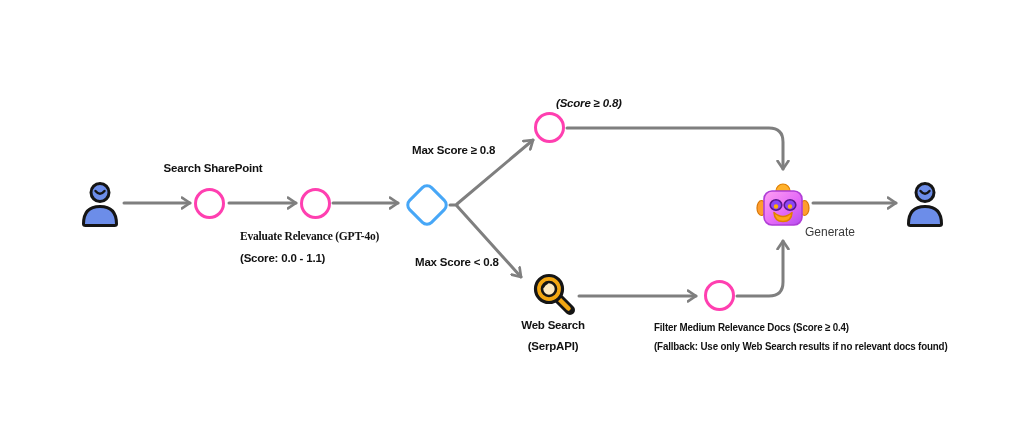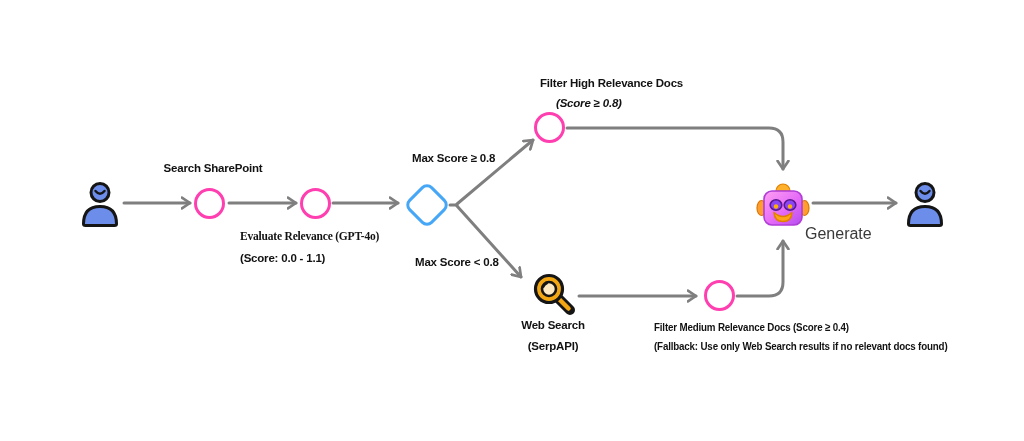--- a/index.html
+++ b/index.html
@@ -12,21 +12,21 @@
   .lbl {
     position:absolute; white-space:nowrap;
     font-weight:700; font-size:11.5px; line-height:1.2;
     color:#121212; letter-spacing:-0.2px;
   }
   .lbl.ctr { transform:translateX(-50%); }
   .lbl.cmp { transform:scaleX(0.85); transform-origin:0 50%; }
 
   .gen-lbl {
     position:absolute; white-space:nowrap;
-    font-weight:400; font-size:16px; color:#3a3a3a;
+    font-weight:400; font-size:12px; color:#3a3a3a;
   }
 
   .task {
     position:absolute; box-sizing:border-box;
     width:31px; height:31px; border:3.5px solid #ff3fb0;
     border-radius:50%; background:#fff;
   }
   .decision {
     position:absolute; box-sizing:border-box;
     width:34px; height:34px; border:3.5px solid #47a7f7;
@@ -103,24 +103,23 @@
     <path d="M5.5 44 Q5.5 26.5 22 26.5 Q38.5 26.5 38.5 44 Q38.5 45.5 36.5 45.5 H7.5 Q5.5 45.5 5.5 44 Z" fill="#6c8de9" stroke="#151515" stroke-width="3" stroke-linejoin="round"></path>
     <circle cx="22" cy="12.5" r="9" fill="#6c8de9" stroke="#151515" stroke-width="3"></circle>
     <path d="M17.5 11 Q22 16.5 26.5 11" fill="none" stroke="#151515" stroke-width="2.4" stroke-linecap="round"></path>
   </svg>
 
   <div class="lbl ctr" style="left:213px; top:162px;">Search SharePoint</div>
 
   <div class="lbl" style="left:240px; top:230px;font-family:Liberation Serif, serif;">Evaluate Relevance (GPT-4o)</div>
   <div class="lbl" style="left:240px; top:252px;">(Score: 0.0 - 1.1)</div>
 
-  <div class="lbl" style="left:412px; top:152px;text-align:center;">Max Score ≥ 0.8</div>
+  <div class="lbl" style="left:412px; top:144px;text-align:center;">Max Score ≥ 0.8</div>
   <div class="lbl" style="left:415px; top:256px;text-align:right;">Max Score &lt; 0.8</div>
 
-  <div class="lbl" style="left:540px; top:77px;">Filter High Relevance Docs</div>
   <div class="lbl" style="left:556px; top:97px;font-style:italic;">(Score ≥ 0.8)</div>
 
   <div class="lbl ctr" style="left:553px; top:319px;">Web Search</div>
   <div class="lbl ctr" style="left:553px; top:340px;">(SerpAPI)</div>
 
   <div class="lbl cmp" style="left:654px; top:321px;">Filter Medium Relevance Docs (Score ≥ 0.4)</div>
   <div class="lbl cmp" style="left:654px; top:340px;">(Fallback: Use only Web Search results if no relevant docs found)</div>
 
   <div class="gen-lbl" style="left:805px; top:225px;">Generate</div>
 

